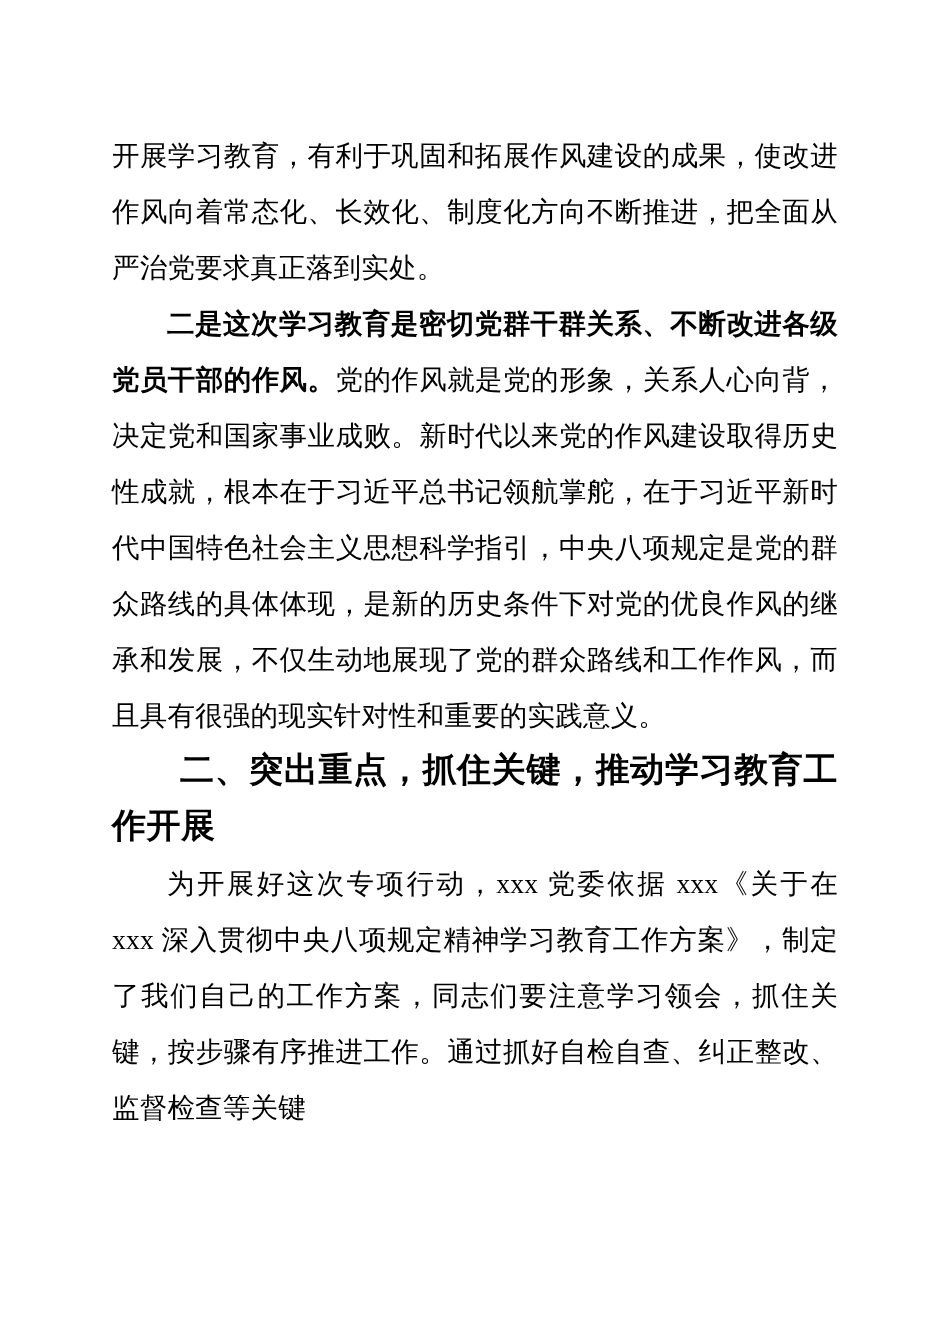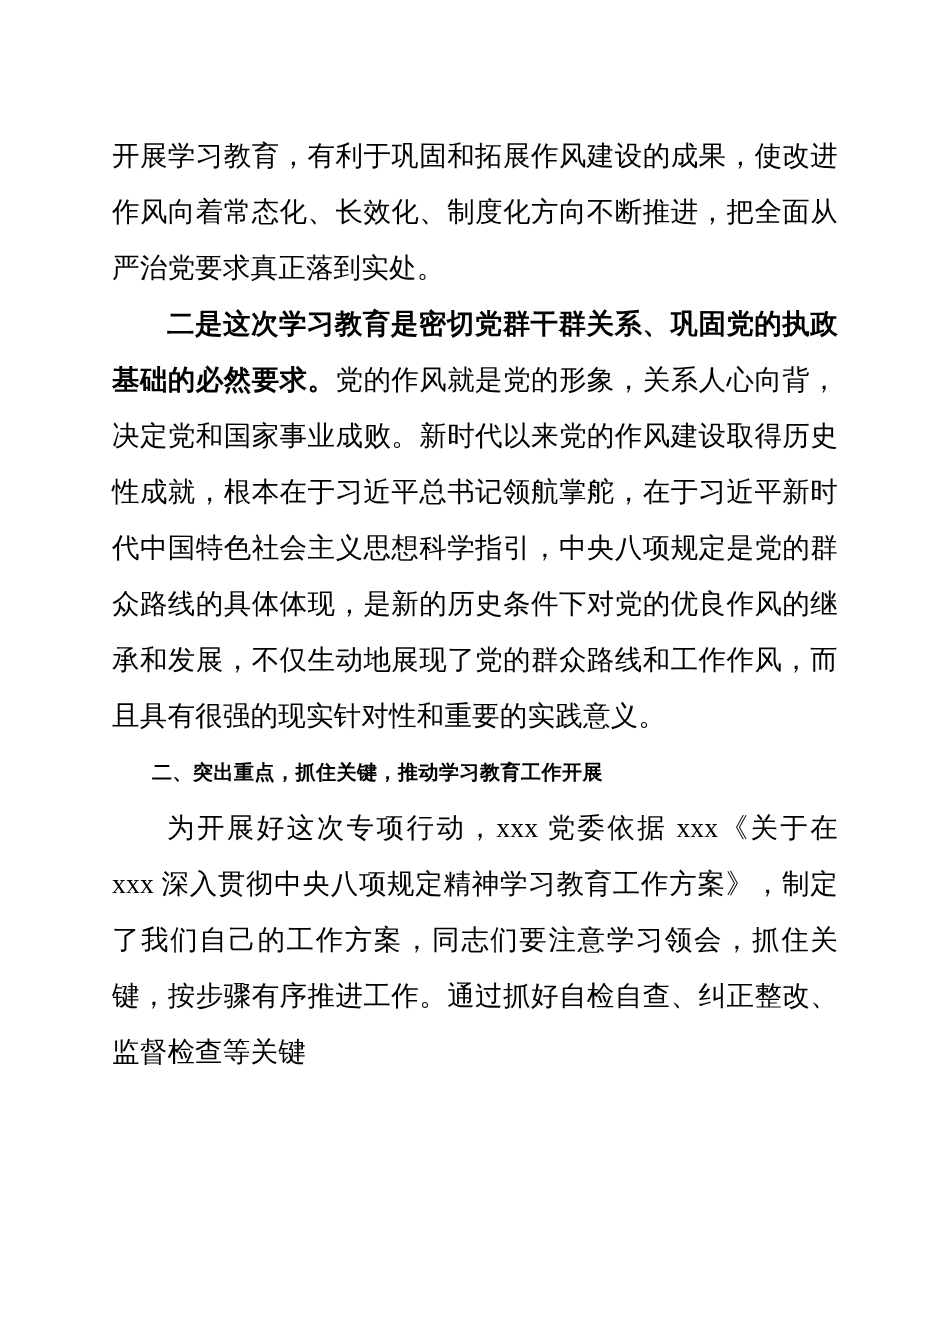--- a/index.html
+++ b/index.html
@@ -34,37 +34,37 @@
   }
   p.indent {
     margin: 0;
     text-indent: 2em;
   }
   .bold-lead {
     font-weight: bold;
   }
   h2.section-heading {
     margin: 0;
-    font-family: Liberation Sans, sans-serif;
-    font-size: 20px;
+    font-family: Liberation Mono, monospace;
+    font-size: 34px;
     line-height: 56px;
     font-weight: bold;
     text-indent: 2em;
     letter-spacing: 0.5px;
   }
 </style>
 </head>
 <body>
 
 <div class="page">
   <div class="doc-body">
 
     <p class="para">开展学习教育，有利于巩固和拓展作风建设的成果，使改进作风向着常态化、长效化、制度化方向不断推进，把全面从严治党要求真正落到实处。</p>
 
-    <p class="indent"><span class="bold-lead">二是这次学习教育是密切党群干群关系、巩固党的执政基础的必然要求。</span><span>党的作风就是党的形象，关系人心向背，决定党和国家事业成败。新时代以来党的作风建设取得历史性成就，根本在于习近平总书记领航掌舵，在于习近平新时代中国特色社会主义思想科学指引，中央八项规定是党的群众路线的具体体现，是新的历史条件下对党的优良作风的继承和发展，不仅生动地展现了党的群众路线和工作作风，而且具有很强的现实针对性和重要的实践意义。</span></p>
+    <p class="indent"><span class="bold-lead">二是这次学习教育是密切党群干群关系、不断改进各级党员干部的作风。</span><span>党的作风就是党的形象，关系人心向背，决定党和国家事业成败。新时代以来党的作风建设取得历史性成就，根本在于习近平总书记领航掌舵，在于习近平新时代中国特色社会主义思想科学指引，中央八项规定是党的群众路线的具体体现，是新的历史条件下对党的优良作风的继承和发展，不仅生动地展现了党的群众路线和工作作风，而且具有很强的现实针对性和重要的实践意义。</span></p>
 
 
     <h2 class="section-heading">二、突出重点，抓住关键，推动学习教育工作开展</h2>
 
     <p class="indent">为开展好这次专项行动，xxx 党委依据 xxx《关于在 xxx 深入贯彻中央八项规定精神学习教育工作方案》，制定了我们自己的工作方案，同志们要注意学习领会，抓住关键，按步骤有序推进工作。通过抓好自检自查、纠正整改、监督检查等关键</p>
 
   </div>
 </div>
 
 </body></html>

